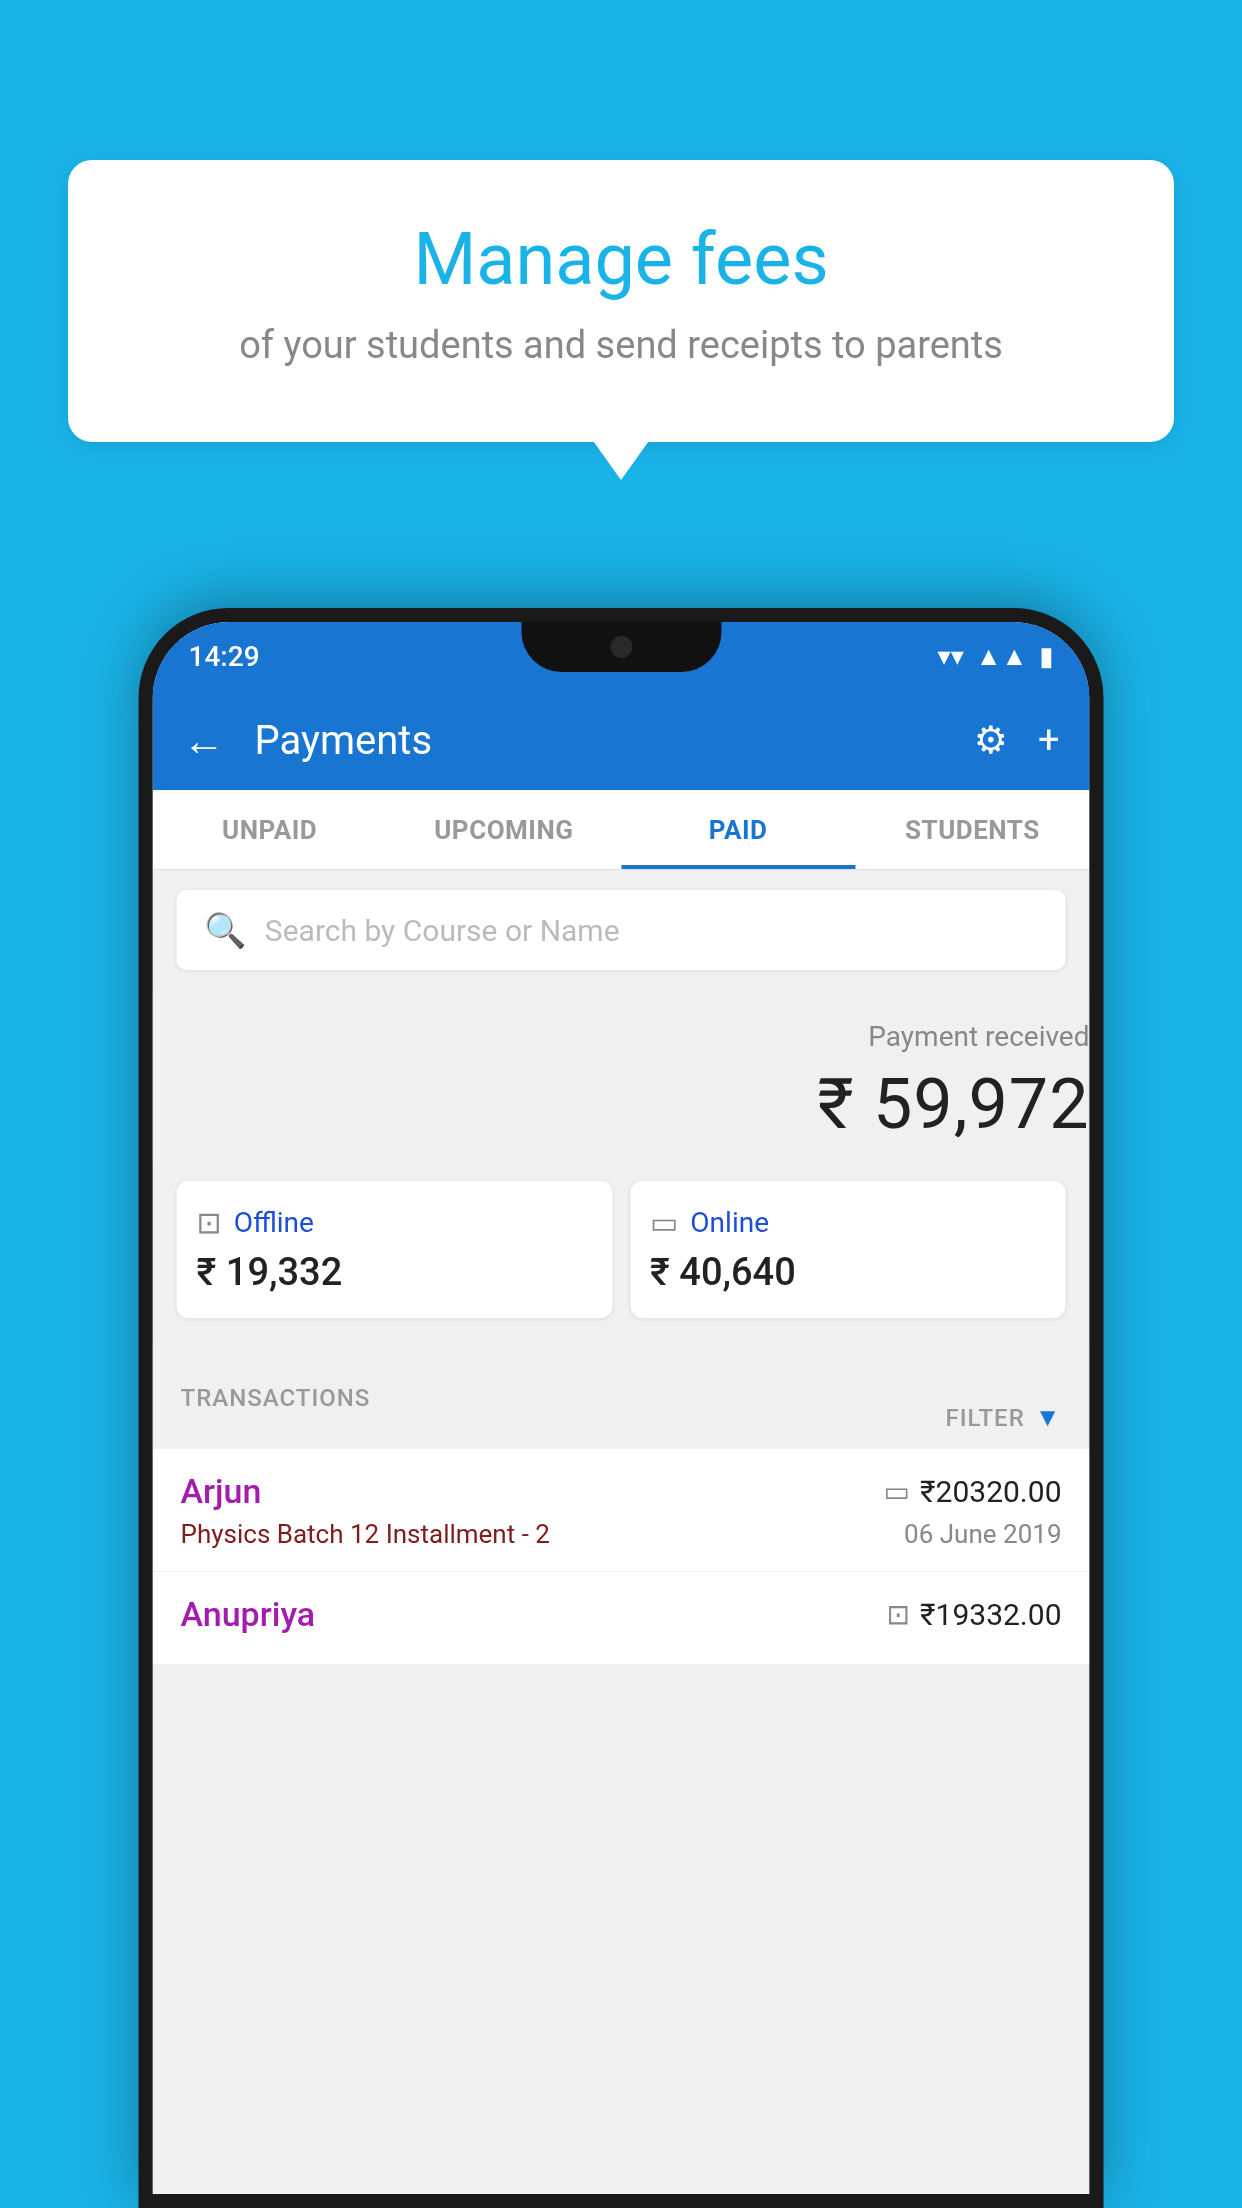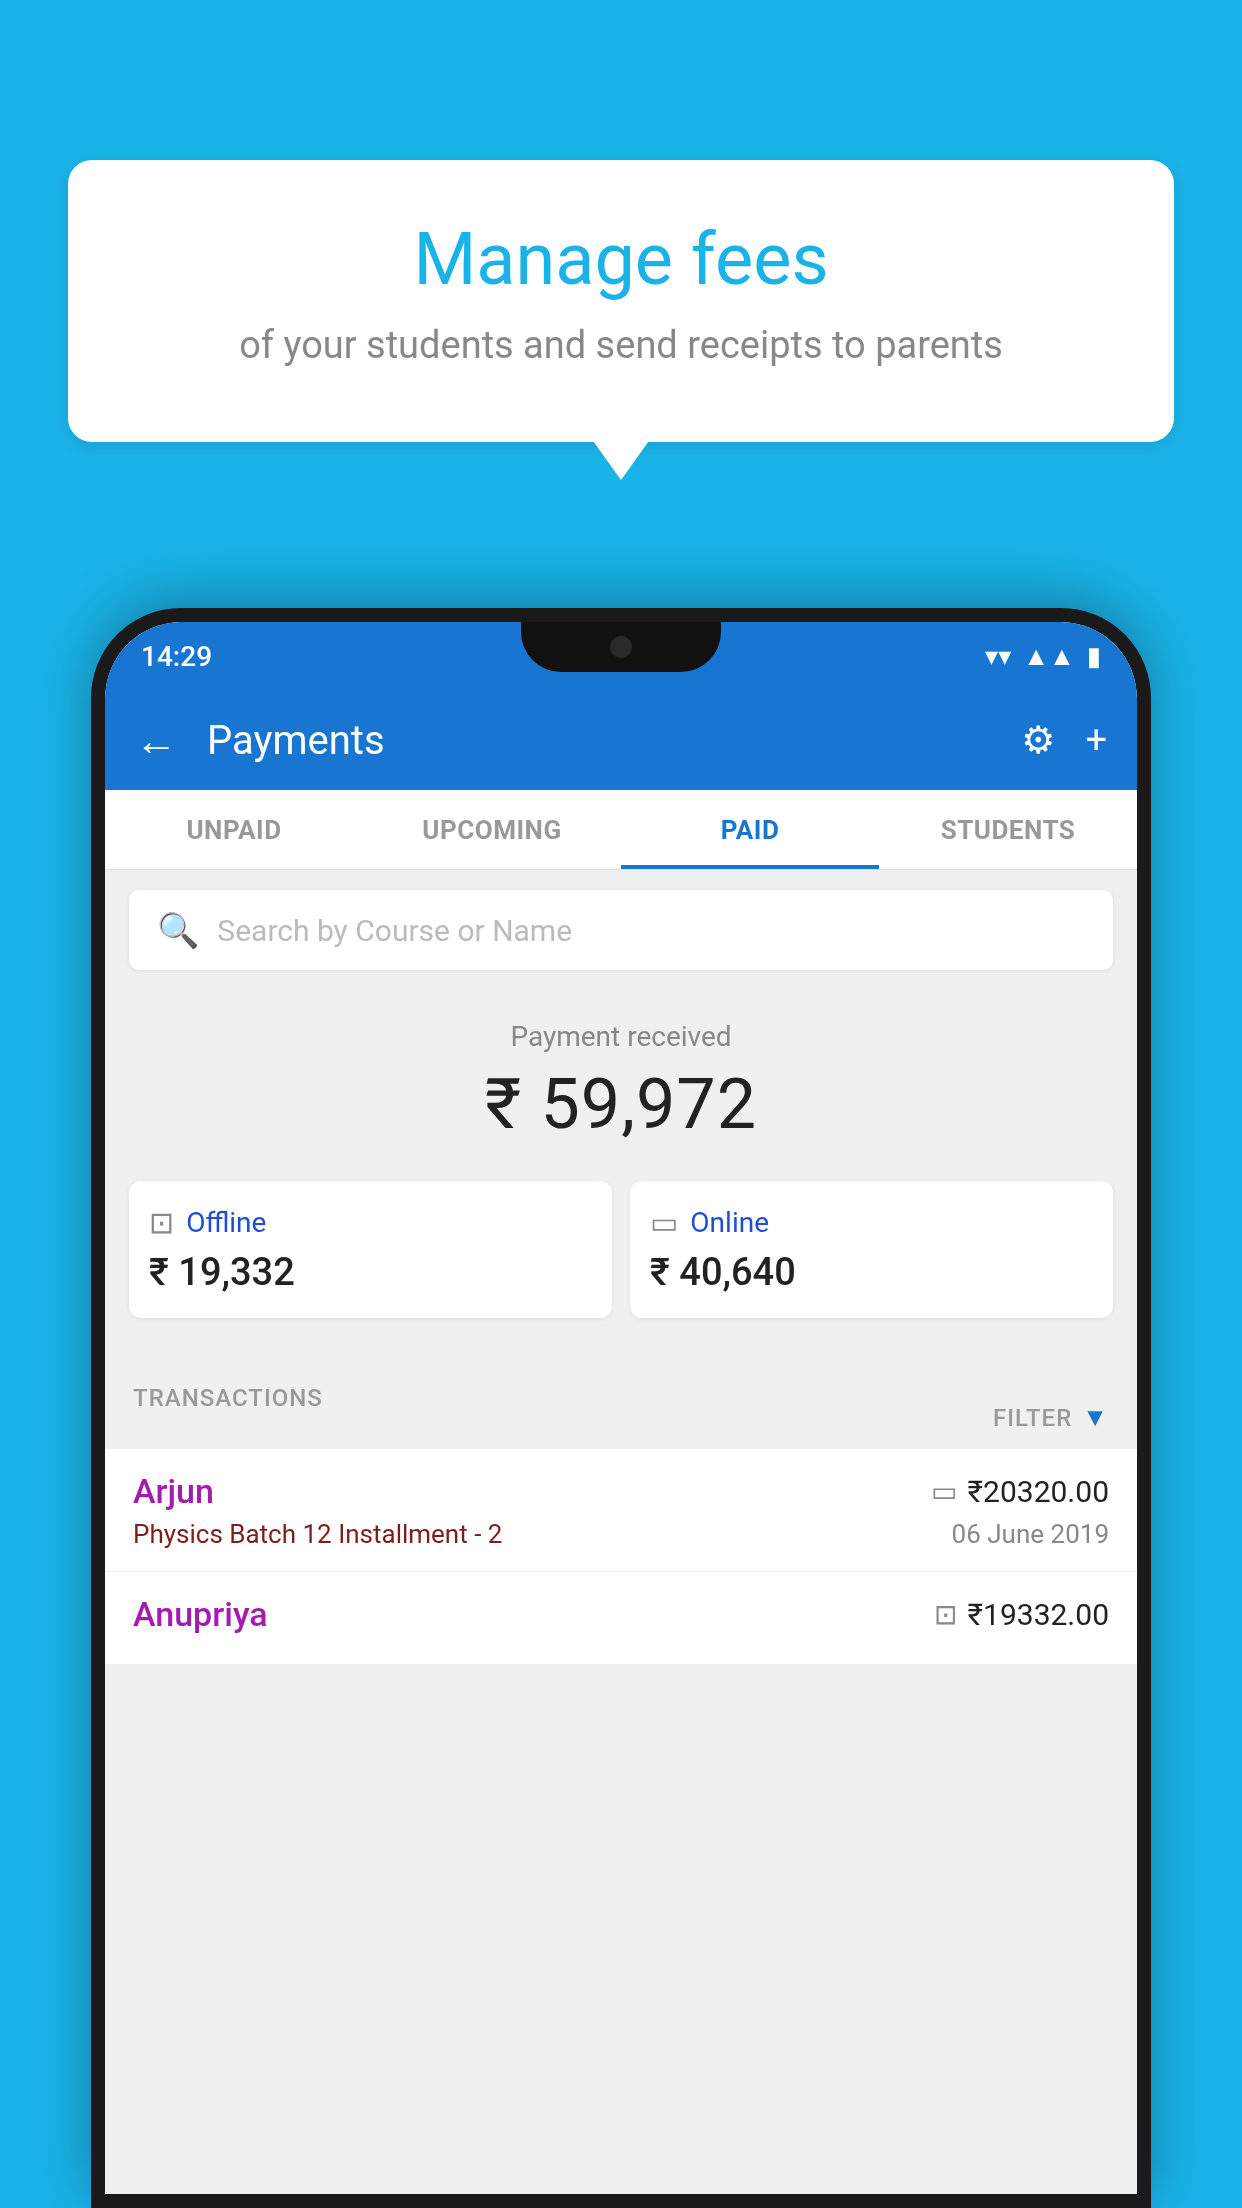--- a/index.html
+++ b/index.html
@@ -47,21 +47,21 @@
       font-weight: 400;
       line-height: 1.4;
     }
 
     
     .phone-frame {
       position: absolute;
       bottom: 0;
       left: 50%;
       transform: translateX(-50%);
-      width: 1060px;
+      width: 965px;
       height: 1600px;
       background: #111;
       border-radius: 90px 90px 0 0;
       border: 14px solid #1a1a1a;
       overflow: hidden;
       box-shadow: 0 -10px 60px rgba(0,0,0,0.3);
     }
 
     
     .notch {
@@ -199,22 +199,22 @@
       font-size: 34px;
     }
     .search-text {
       font-size: 30px;
       color: #bbb;
     }
 
     
     .payment-received {
       background: #f0f0f0;
-      padding: 30px 12px 20px;
-      text-align: center;
+      padding: 30px 0 20px;
+      text-align: right;
     }
     .payment-label {
       font-size: 28px;
       color: #888;
       margin-bottom: 10px;
     }
     .payment-amount {
       font-size: 70px;
       font-weight: 400;
       color: #222;

